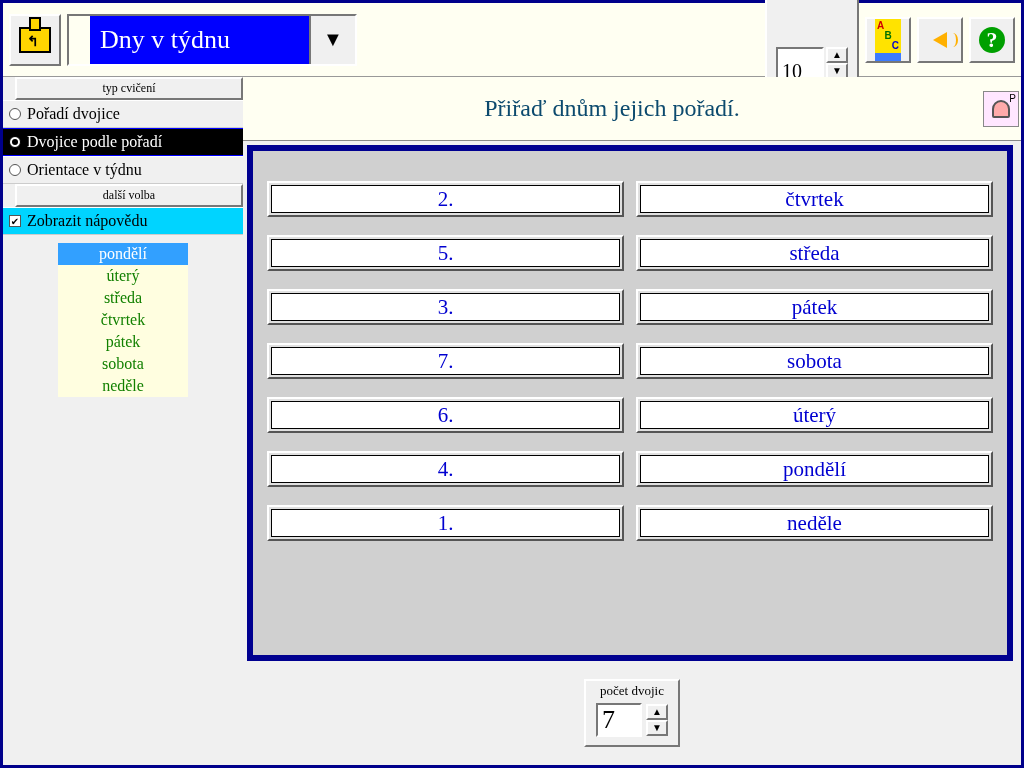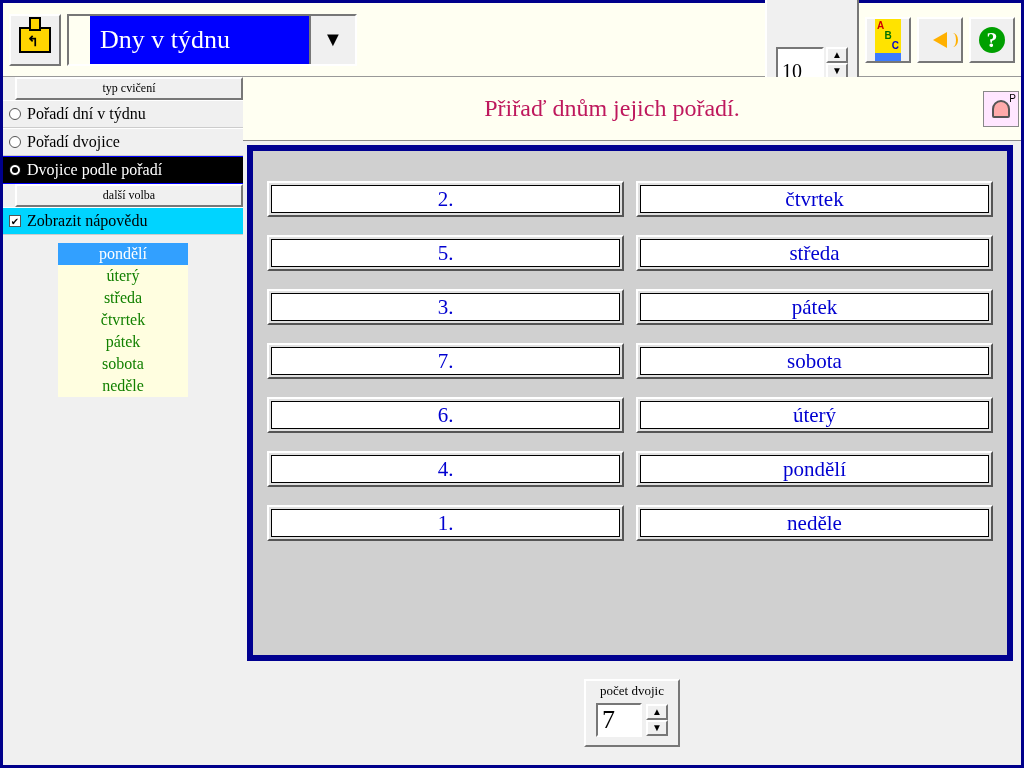--- a/index.html
+++ b/index.html
@@ -210,21 +210,21 @@
   .instruction-row {
     display: flex; align-items: center;
     background: #fffff2;
     border-bottom: 1px solid #888;
   }
   .instruction {
     flex: 1;
     text-align: center;
     font-size: 24px;
     font-family: "Times New Roman", serif;
-    color: #be185d;
+    color: #0c4a6e;
     padding: 18px;
   }
   .instr-icon {
     width: 36px; height: 36px;
     border: 1px solid #888;
     background: #ffe6ff;
     display: flex; align-items: center; justify-content: center;
     margin: 2px;
     position: relative;
   }
@@ -343,29 +343,29 @@
     <div class="top-btn-box tool-box">
       <div class="help-icon">?</div>
     </div>
   </div>
 
   <div class="main">
     <div class="sidebar">
       <div class="section-h">typ cvičení</div>
       <div class="radio-item">
           <span class="radio"></span>
-          <span>Pořadí dní v týdnu</span>
-        </div>
-      <div class="radio-item">
-          <span class="radio"></span>
           <span>Pořadí dvojice</span>
         </div>
       <div class="radio-item active">
           <span class="radio sel"></span>
           <span>Dvojice podle pořadí</span>
+        </div>
+      <div class="radio-item">
+          <span class="radio"></span>
+          <span>Orientace v týdnu</span>
         </div>
 
       <div class="section-h">další volba</div>
       <div class="check-item active">
           <span class="checkbox">✔</span>
           <span>Zobrazit nápovědu</span>
         </div>
 
       <div class="hint-table">
         <div class="row header">pondělí</div>

